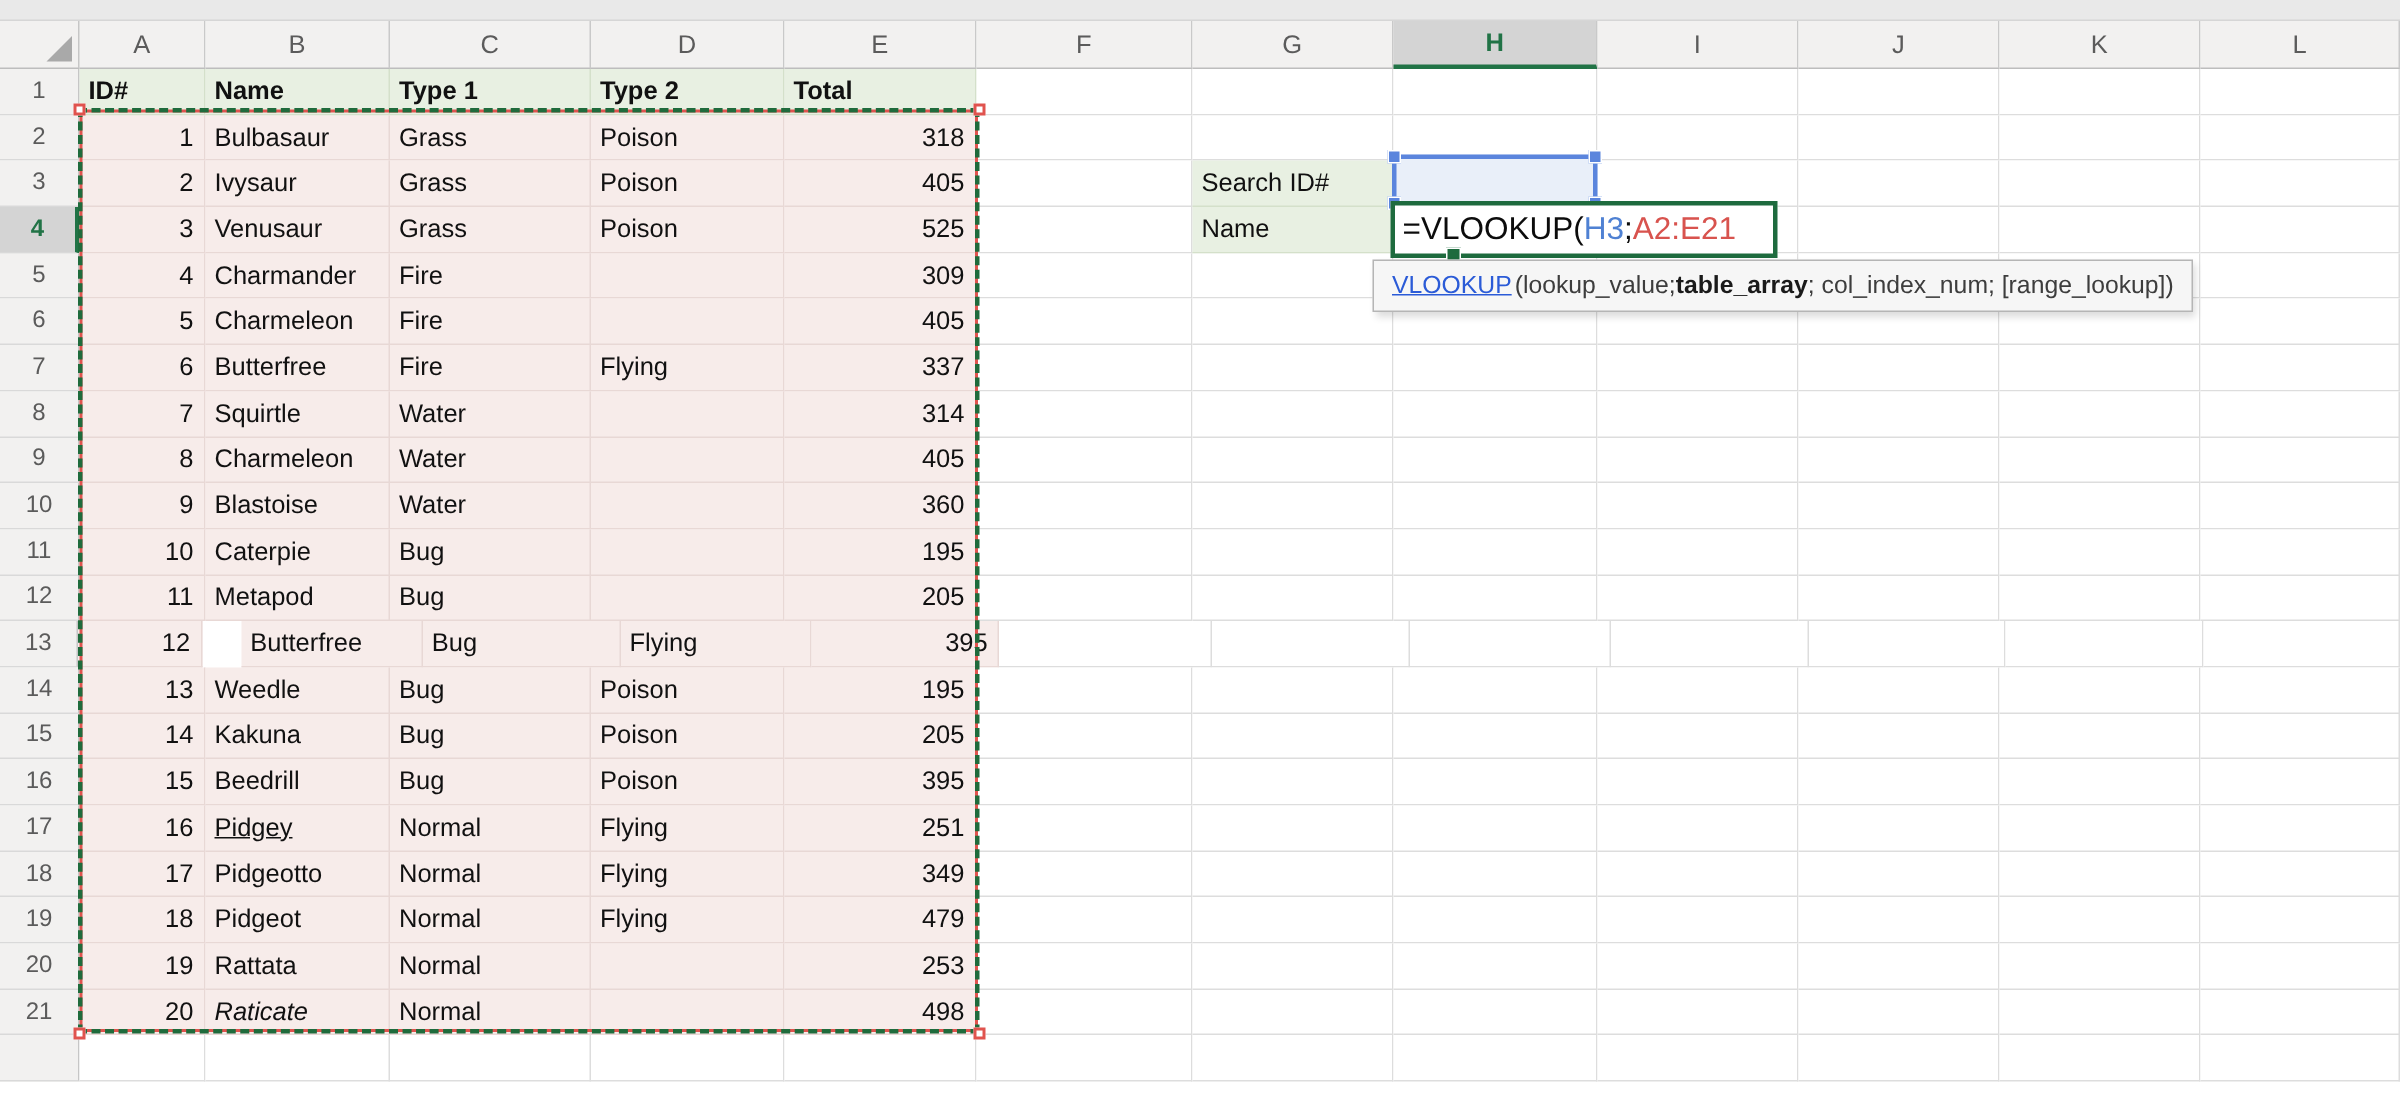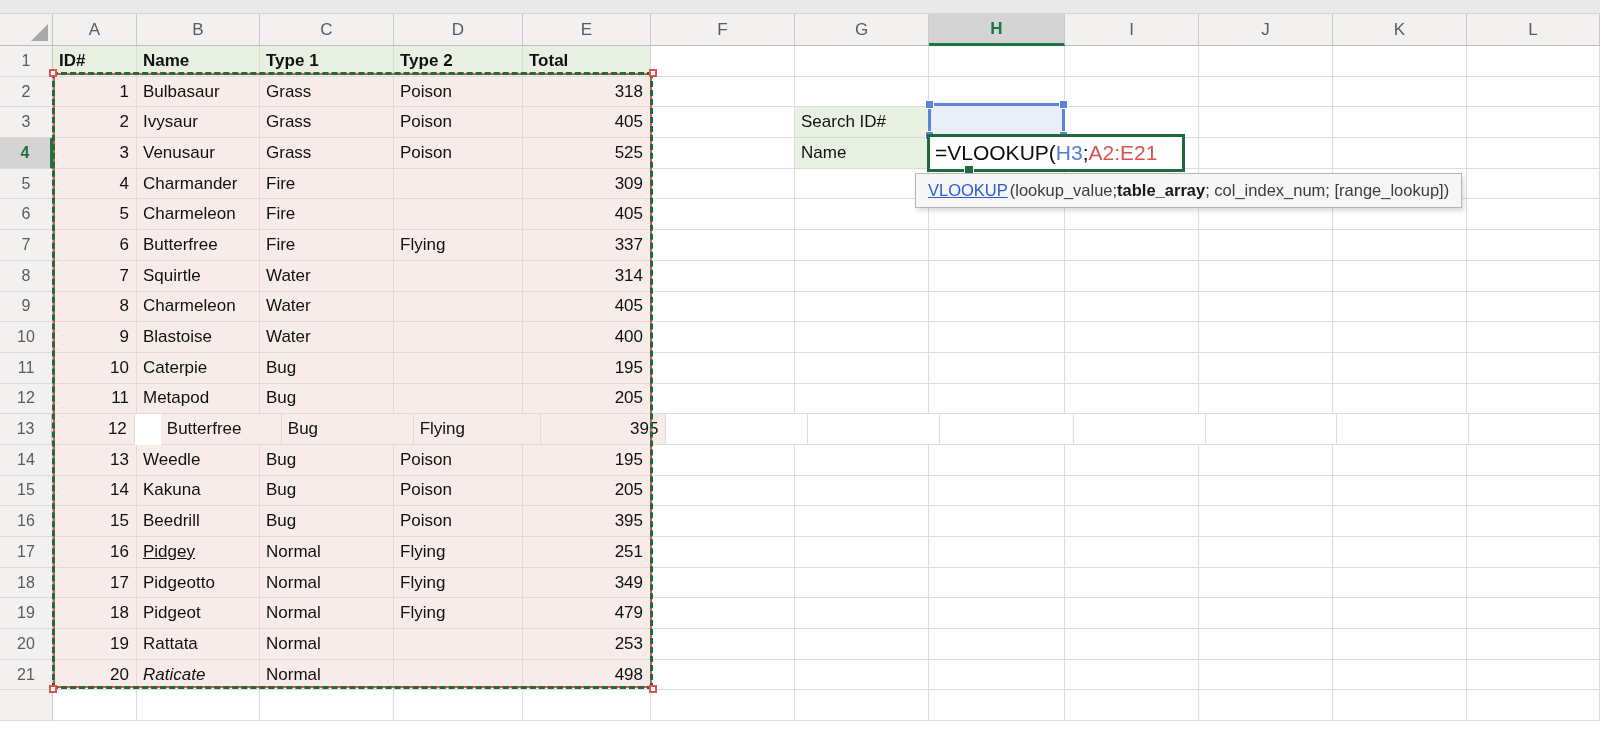--- a/index.html
+++ b/index.html
@@ -235,21 +235,21 @@
         <div class="cell" style="width: 134px;"></div>
         <div class="cell" style="width: 134px;"></div>
         <div class="cell" style="width: 133px;"></div>
       </div>
       <div class="grid-row">
         <div class="rowhdr" style="width: 53px;">10</div>
         <div class="cell pink num" style="width: 84px;">9</div>
         <div class="cell pink" style="width: 123px;">Blastoise</div>
         <div class="cell pink" style="width: 134px;">Water</div>
         <div class="cell pink" style="width: 129px;"></div>
-        <div class="cell pink num" style="width: 128px;">400</div>
+        <div class="cell pink num" style="width: 128px;">360</div>
         <div class="cell" style="width: 144px;"></div>
         <div class="cell" style="width: 134px;"></div>
         <div class="cell" style="width: 136px;"></div>
         <div class="cell" style="width: 134px;"></div>
         <div class="cell" style="width: 134px;"></div>
         <div class="cell" style="width: 134px;"></div>
         <div class="cell" style="width: 133px;"></div>
       </div>
       <div class="grid-row">
         <div class="rowhdr" style="width: 53px;">11</div>

